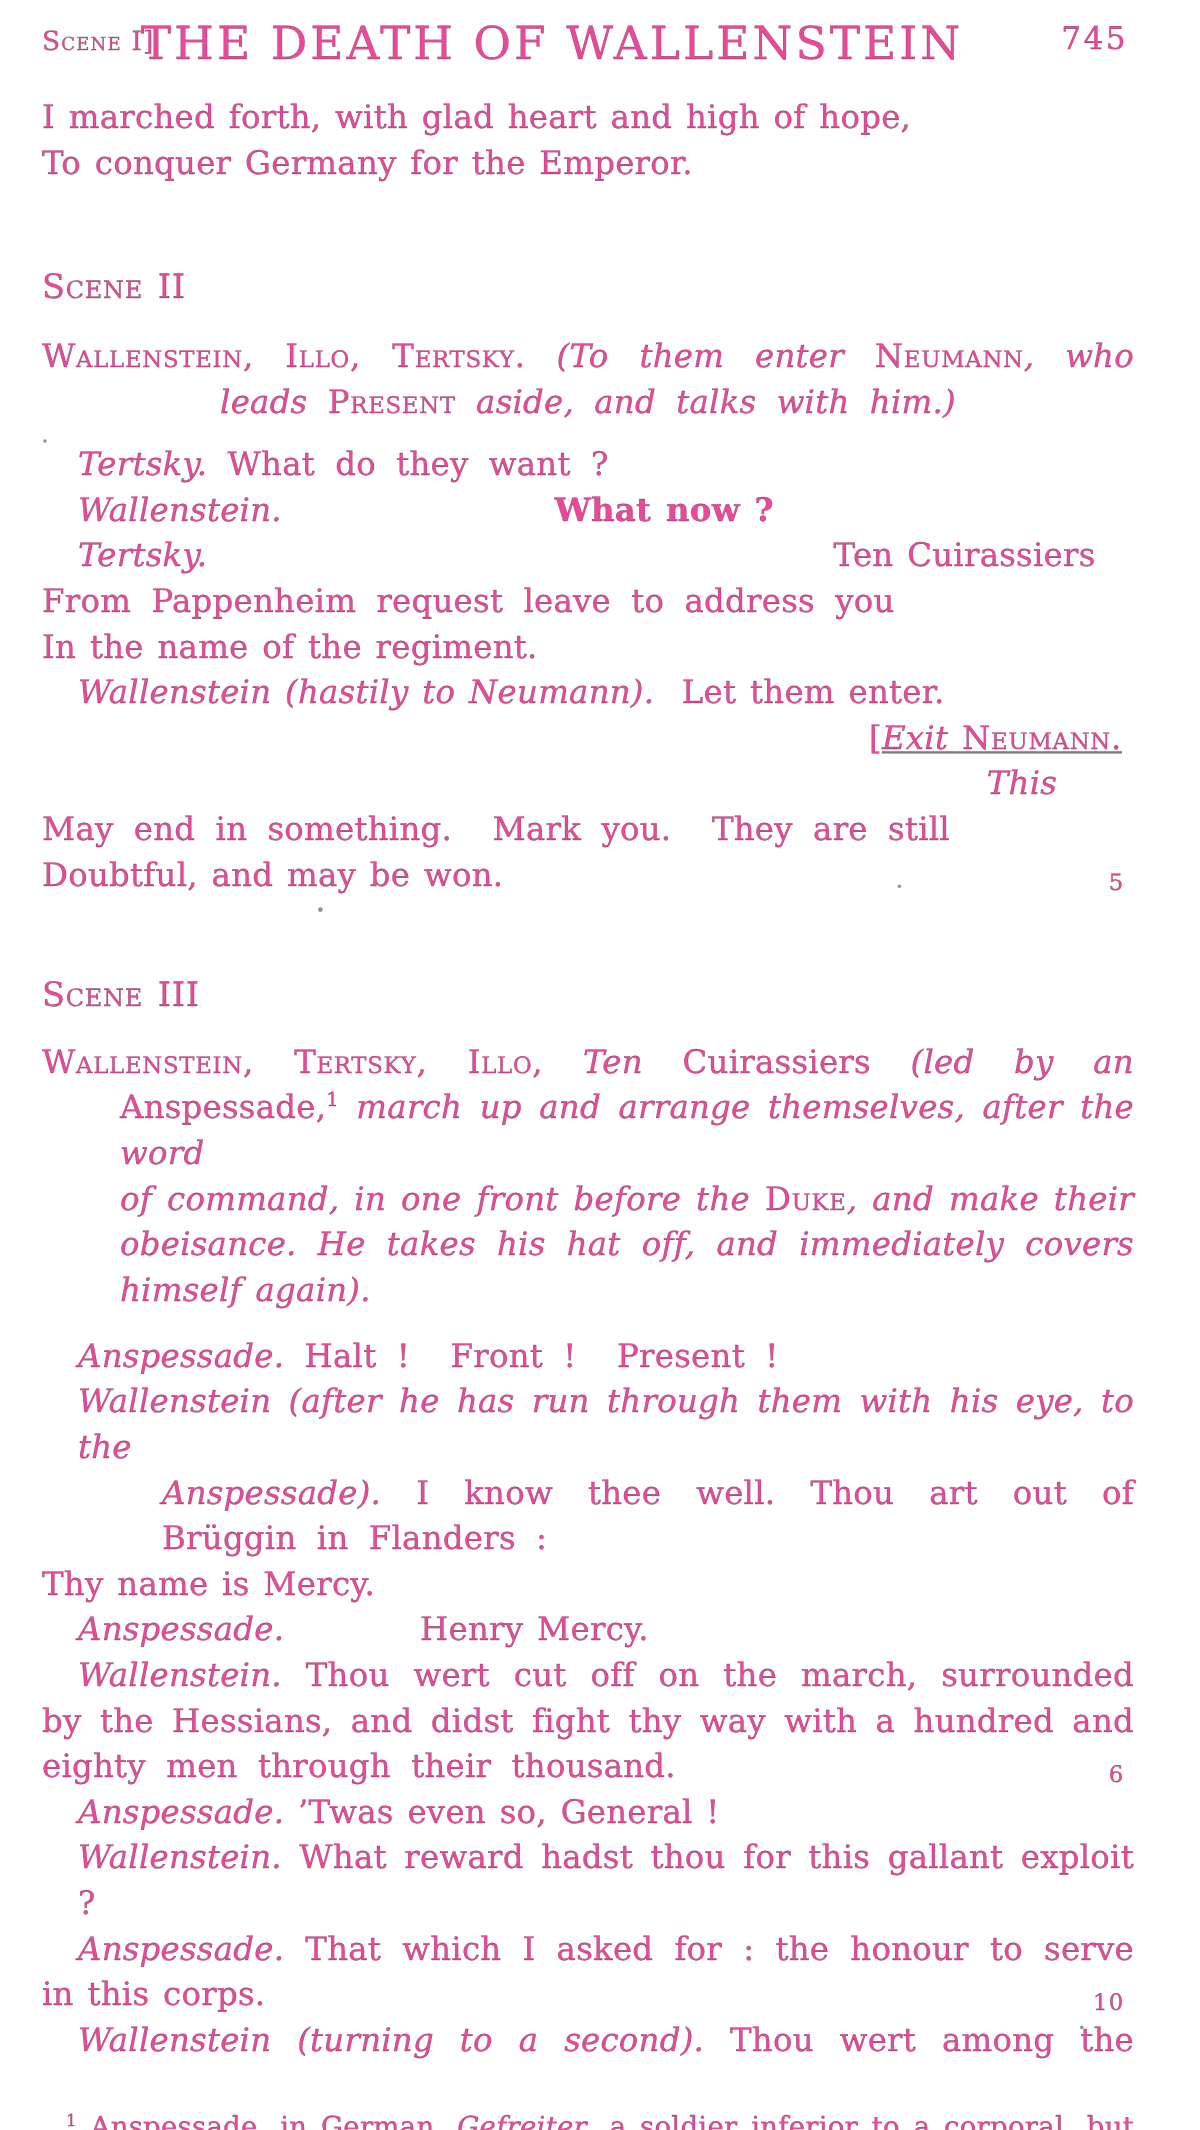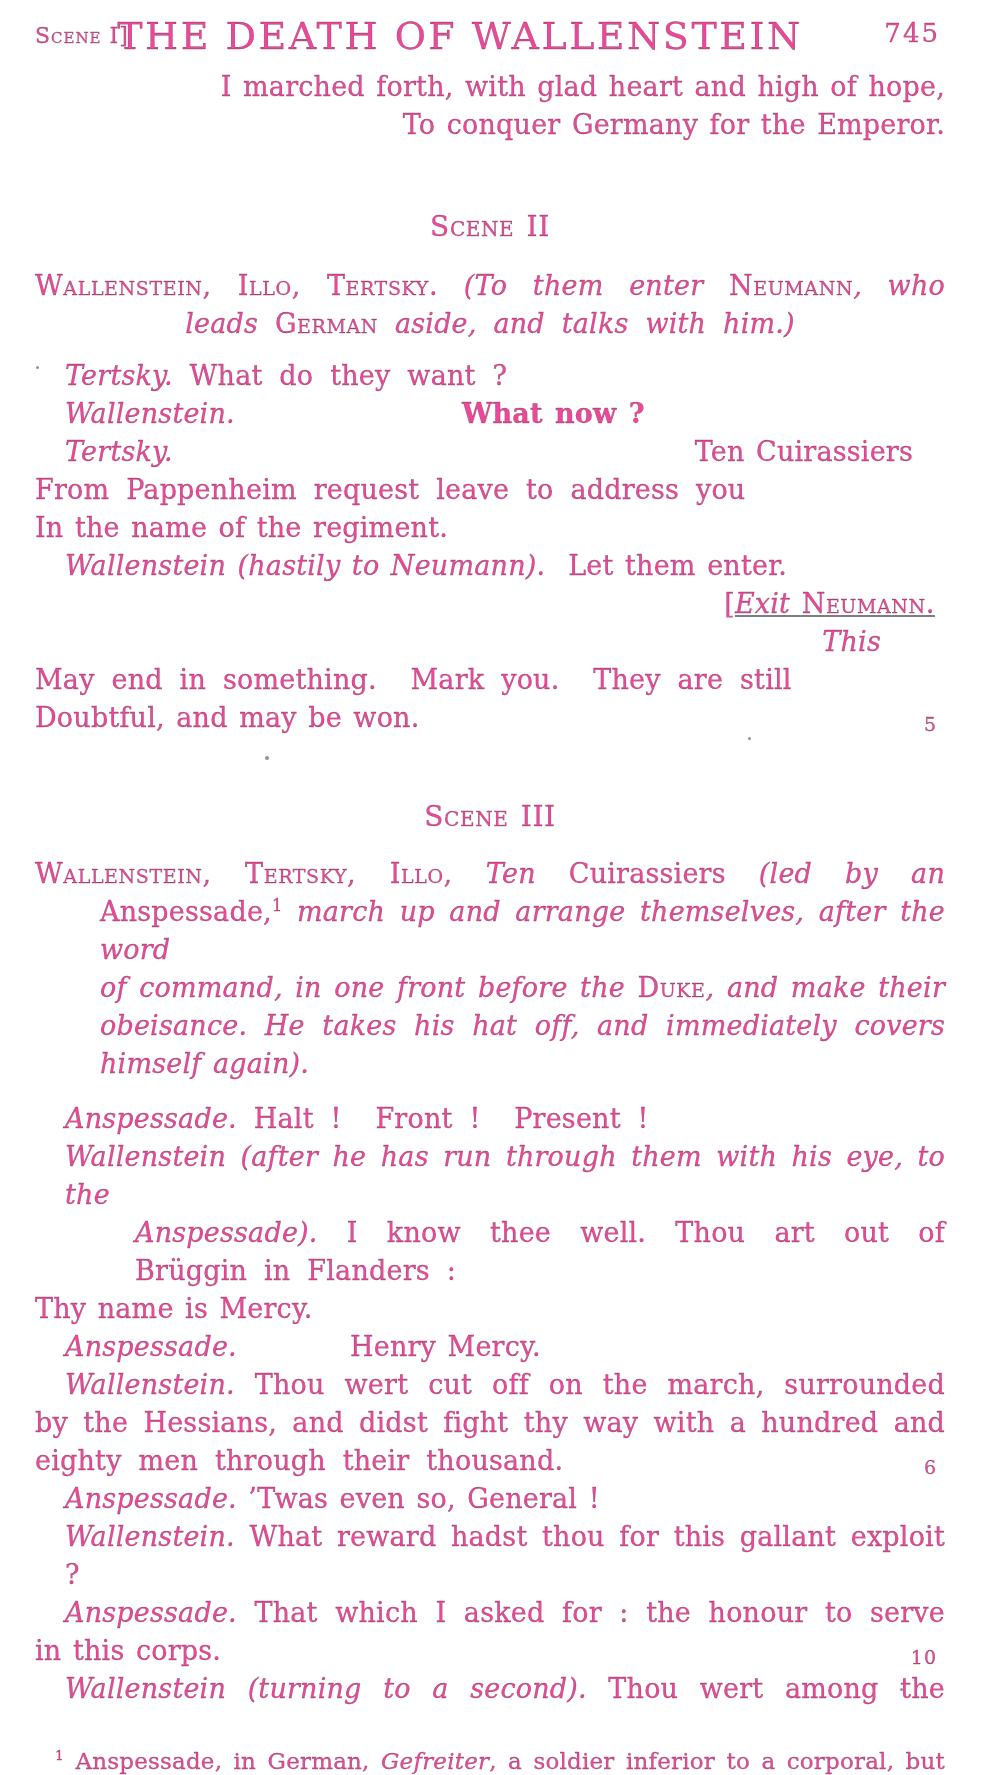--- a/index.html
+++ b/index.html
@@ -51,26 +51,26 @@
   .sc  { font-variant: small-caps; letter-spacing: 0.6px; }
   .sup { vertical-align: super; font-size: 0.6em; line-height: 0; }
   .pos-mid1  { position: absolute; left: 427px; font-weight: bold; }
   .pos-mid2  { position: absolute; left: 315px; }
   .pos-right { position: absolute; right: 32px; }
   .pos-num   {
     position: absolute; right: 8px; top: 6px;
     font-size: 19px; letter-spacing: 1px;
   }
   
-  .block-heading .line { text-align: center; font-size: 28px; }
+  .block-heading .line { text-align: left; font-size: 28px; }
   .block-footnote .line { font-size: 23px; line-height: 33px; min-height: 33px; }
   .fn-indent { padding-left: 20px; }
   .mt14 { margin-top: 14px; } .mt17 { margin-top: 17px; }
   .mt19 { margin-top: 19px; } .mt21 { margin-top: 21px; }
-  .mt32 { margin-top: 16px; text-align: right; } .mt37 { margin-top: 37px; }
+  .mt32 { margin-top: 28px; } .mt37 { margin-top: 37px; }
   .mt61 { margin-top: 61px; } .mt64 { margin-top: 64px; }
   
   .speck {
     position: absolute; border-radius: 50%;
     background: #6d6d6d; opacity: 0.75;
   }
 </style>
 </head>
 <body>
 
@@ -84,21 +84,21 @@
   <div id="page-body">
       <div class="block block-verse mt32">
         <div class="line "><span class="seg">I marched forth, with glad heart and high of hope,</span></div>
         <div class="line "><span class="seg">To conquer Germany for the Emperor.</span></div>
       </div>
       <div class="block block-heading mt64">
         <div class="line "><span class="seg sc">Scene II</span></div>
       </div>
       <div class="block block-stage mt21">
         <div class="line just"><span class="seg sc">Wallenstein, Illo, Tertsky.</span><span class="seg it">  (To them enter </span><span class="seg sc">Neumann</span><span class="seg it">, who</span></div>
-        <div class="line center w1"><span class="seg it">leads </span><span class="seg sc">German</span><span class="seg it"> aside, and talks with him.)</span></div>
+        <div class="line center w1"><span class="seg it">leads </span><span class="seg sc">Present</span><span class="seg it"> aside, and talks with him.)</span></div>
       </div>
       <div class="block block-dialogue mt14">
         <div class="line indent w1"><span class="seg it">Tertsky.</span><span class="seg"> What do they want ?</span></div>
         <div class="line indent"><span class="seg it">Wallenstein.</span><span class="seg  pos-mid1">What now ?</span></div>
         <div class="line indent"><span class="seg it">Tertsky.</span><span class="seg  pos-right">Ten Cuirassiers</span></div>
         <div class="line w1"><span class="seg">From Pappenheim request leave to address you</span></div>
         <div class="line "><span class="seg">In the name of the regiment.</span></div>
         <div class="line indent"><span class="seg it">Wallenstein (hastily to Neumann).</span><span class="seg">  Let them enter.</span></div>
         <div class="line alignr pr10"><span class="seg">[</span><span class="seg it">Exit </span><span class="seg sc">Neumann.</span></div>
         <div class="line alignr pr64"><span class="seg">This</span></div>

